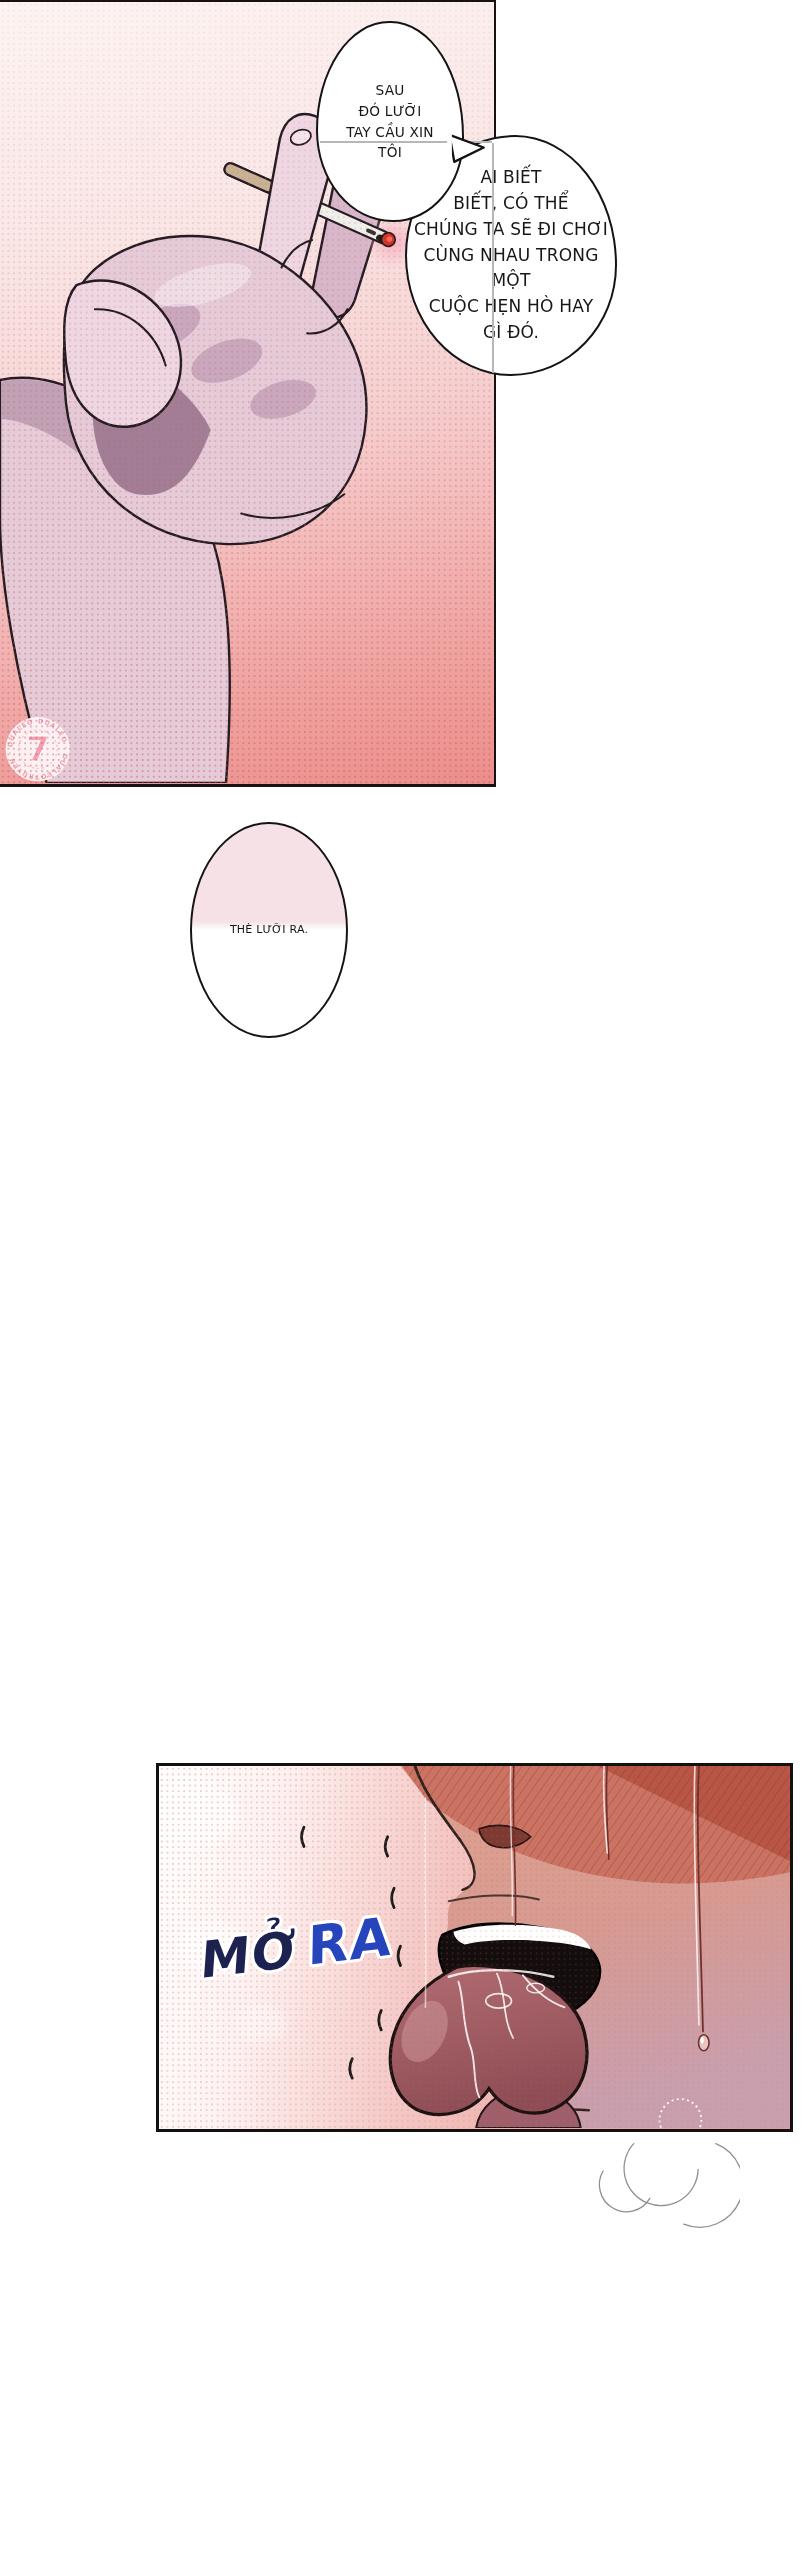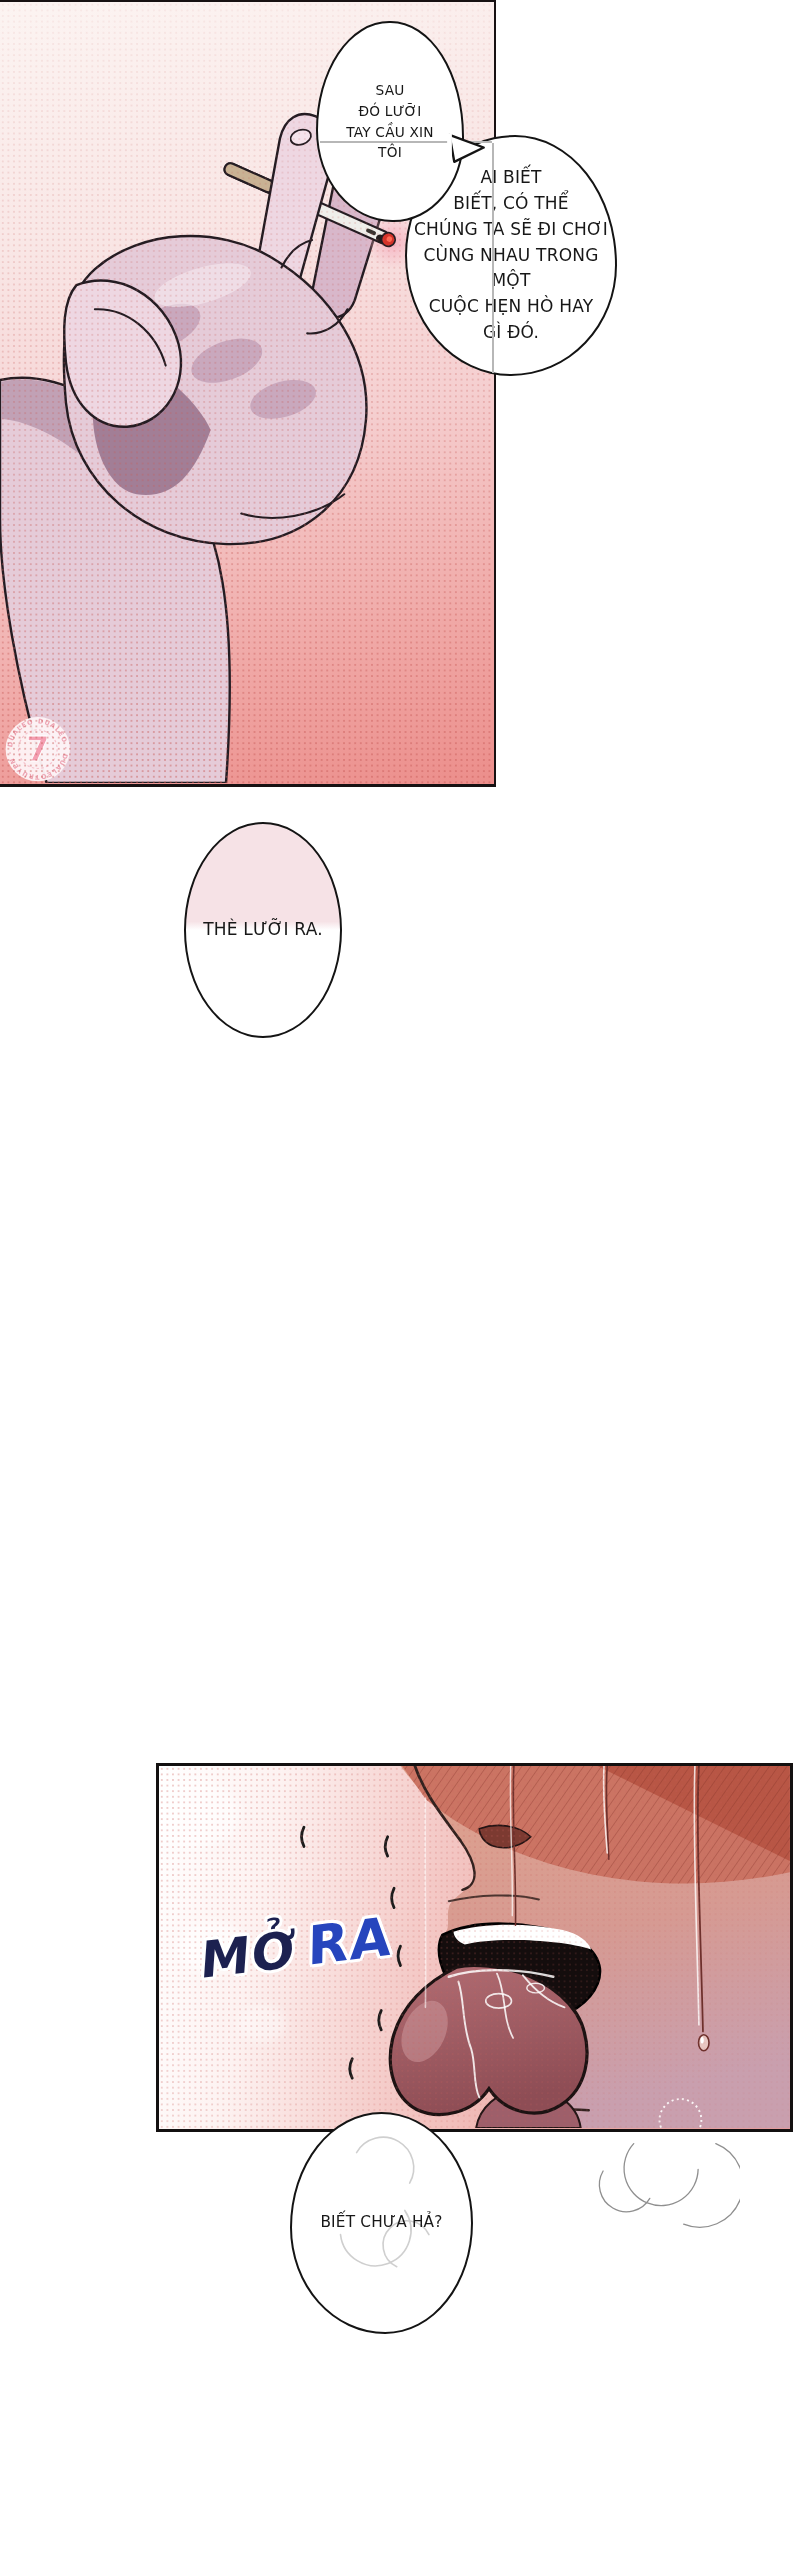--- a/index.html
+++ b/index.html
@@ -21,21 +21,21 @@
           background:linear-gradient(100deg,#ffffff 0%,#fdf2f1 18%,#f3c5c2 45%,#eba9a4 70%,#e39a9b 100%);}
   #panel2 .dots{background-image:radial-gradient(circle,rgba(205,100,96,.5) 0.9px,rgba(0,0,0,0) 1.2px);
           -webkit-mask-image:linear-gradient(115deg,rgba(0,0,0,.65),rgba(0,0,0,.1));
           mask-image:linear-gradient(115deg,rgba(0,0,0,.65),rgba(0,0,0,.1));}
   
   .bubble{position:absolute;background:#ffffff;border:2.4px solid #141414;z-index:2;
           display:flex;align-items:center;justify-content:center;text-align:center;box-sizing:border-box;}
   .bubble .txt{position:relative;z-index:4;font-weight:normal;color:#171717;letter-spacing:0.2px;line-height:1.52;}
   #bubble1{left:316px;top:21px;width:148px;height:201px;border-radius:50% 50% 48% 52%/55% 58% 42% 46%;font-size:13.7px;}
   #bubble2{left:405px;top:135px;width:212px;height:241px;border-radius:52% 48% 50% 50%/50% 54% 46% 50%;font-size:17px;}
-  #bubble3{left:184px;top:822px;width:158px;height:216px;border-radius:50%;font-size:17px;
+  #bubble3{left:190px;top:822px;width:158px;height:216px;border-radius:50%;font-size:11px;
            background:linear-gradient(180deg,#f6e2e6 0%,#f6e2e6 46%,#ffffff 50%);}
   #bubble4{left:290px;top:2112px;width:183px;height:222px;border-radius:50% 50% 48% 52%/52% 50% 50% 48%;font-size:15.3px;}
   .passline{position:absolute;background:#b7b7b7;z-index:3;}
   #passline-h{left:320px;top:141px;width:172px;height:2.4px;}
   #passline-v{left:492px;top:143px;width:2.4px;height:230px;}
   #bubble1-tail{position:absolute;left:447px;top:130px;z-index:3;}
   
   #sfx{position:absolute;left:200px;top:1917px;z-index:2;transform:rotate(-7deg);
        font-weight:bold;font-size:50px;letter-spacing:1.6px;white-space:nowrap;
        text-shadow:-2.4px -2.4px 0 #fff,2.4px -2.4px 0 #fff,-2.4px 2.4px 0 #fff,2.4px 2.4px 0 #fff,
@@ -233,30 +233,20 @@
 
   <svg id="bubble1-tail" width="40" height="35" viewBox="0 0 50 44">
     <path d="M 3 6 L 46 22 L 9 40 Z" fill="#ffffff" stroke="#141414" stroke-width="3" stroke-linejoin="round"></path>
     <rect x="0" y="4" width="6" height="38" fill="#ffffff"></rect>
   </svg>
 
   <div id="bubble3" class="bubble">
     <div class="txt">THÈ LƯỠI RA.</div>
   </div>
 
-  <div id="bubble4" class="bubble">
-    <svg width="179" height="217" style="position:absolute;left:0;top:0;z-index:1" viewBox="0 0 222 270">
-      <g fill="none" stroke="#cfcfcf" stroke-width="2" stroke-linecap="round">
-        <path d="M 80 48 A 38 38 0 1 1 146 86"></path>
-        <path d="M 60 150 A 44 44 0 1 0 140 120"></path>
-        <path d="M 130 190 A 30 30 0 1 1 170 150"></path>
-      </g>
-    </svg>
-    <div class="txt">BIẾT CHƯA HẢ?</div>
-  </div>
 
   <svg id="arcs-right" width="153" height="121" viewBox="0 0 190 150">
     <g fill="none" stroke="#8f8f8f" stroke-width="1.6" stroke-linecap="round">
       <path d="M 58 18 A 46 46 0 1 0 138 50"></path>
       <path d="M 20 52 A 32 32 0 0 0 78 86"></path>
       <path d="M 160 18 A 50 50 0 0 1 120 118"></path>
     </g>
   </svg>
 
 </div>

